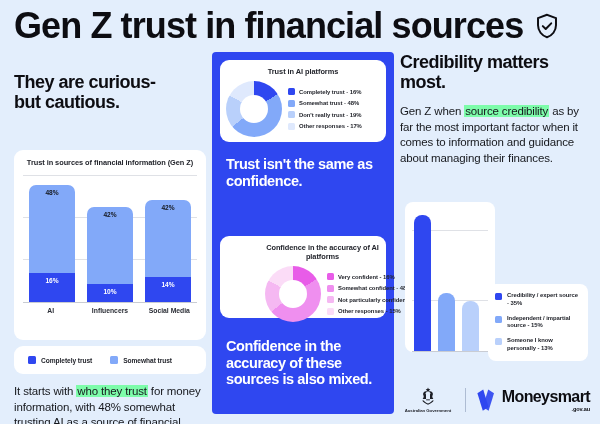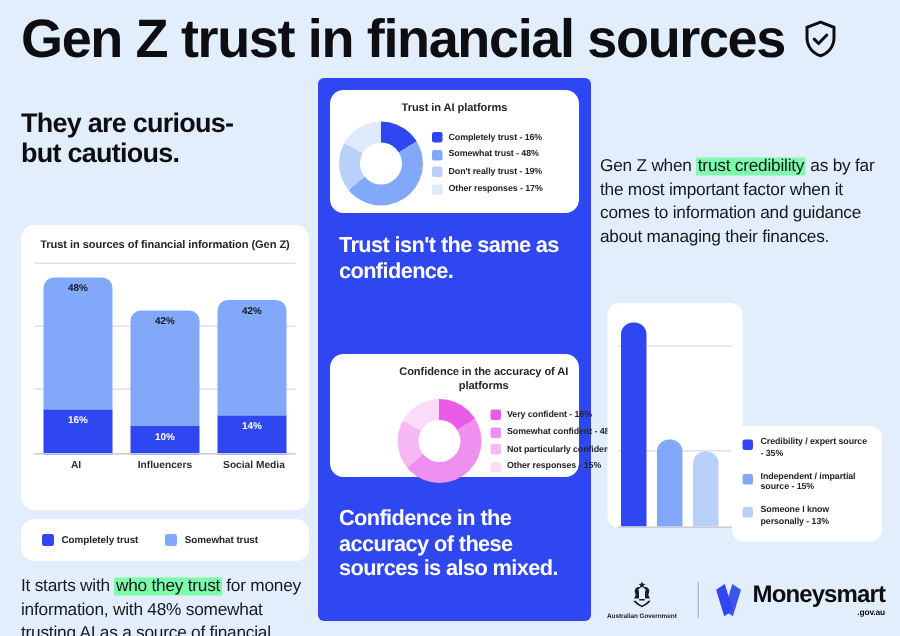--- a/index.html
+++ b/index.html
@@ -276,22 +276,23 @@
         </div>
       </div>
     </div>
 
     <div class="panel-quote" id="quote-2">Confidence in the accuracy of these sources is also mixed.</div>
   </div>
 </div>
 
 <div class="col" id="col-right">
 
-
-  <div class="body-copy" id="right-copy"><span>Gen Z when </span><span class="hl">trust credibility</span><span> as by far the most important factor when it comes to information and guidance about managing their finances.</span></div>
+  <div class="headline" id="right-headline">Credibility matters most.</div>
+
+  <div class="body-copy" id="right-copy"><span>Gen Z when </span><span class="hl">source credibility</span><span> as by far the most important factor when it comes to information and guidance about managing their finances.</span></div>
 
   <div id="cred-card">
     <div id="cred-plot">
       <div class="cg" style="top:22px"></div>
       <div class="cg" style="top:92px"></div>
       <div id="cred-bars">
         <div class="cbar" style="height:136px;background:#2f47f0"></div>
         <div class="cbar" style="height:58px;background:#82a9f9"></div>
         <div class="cbar" style="height:50px;background:#b9d0fb"></div>
       </div>

